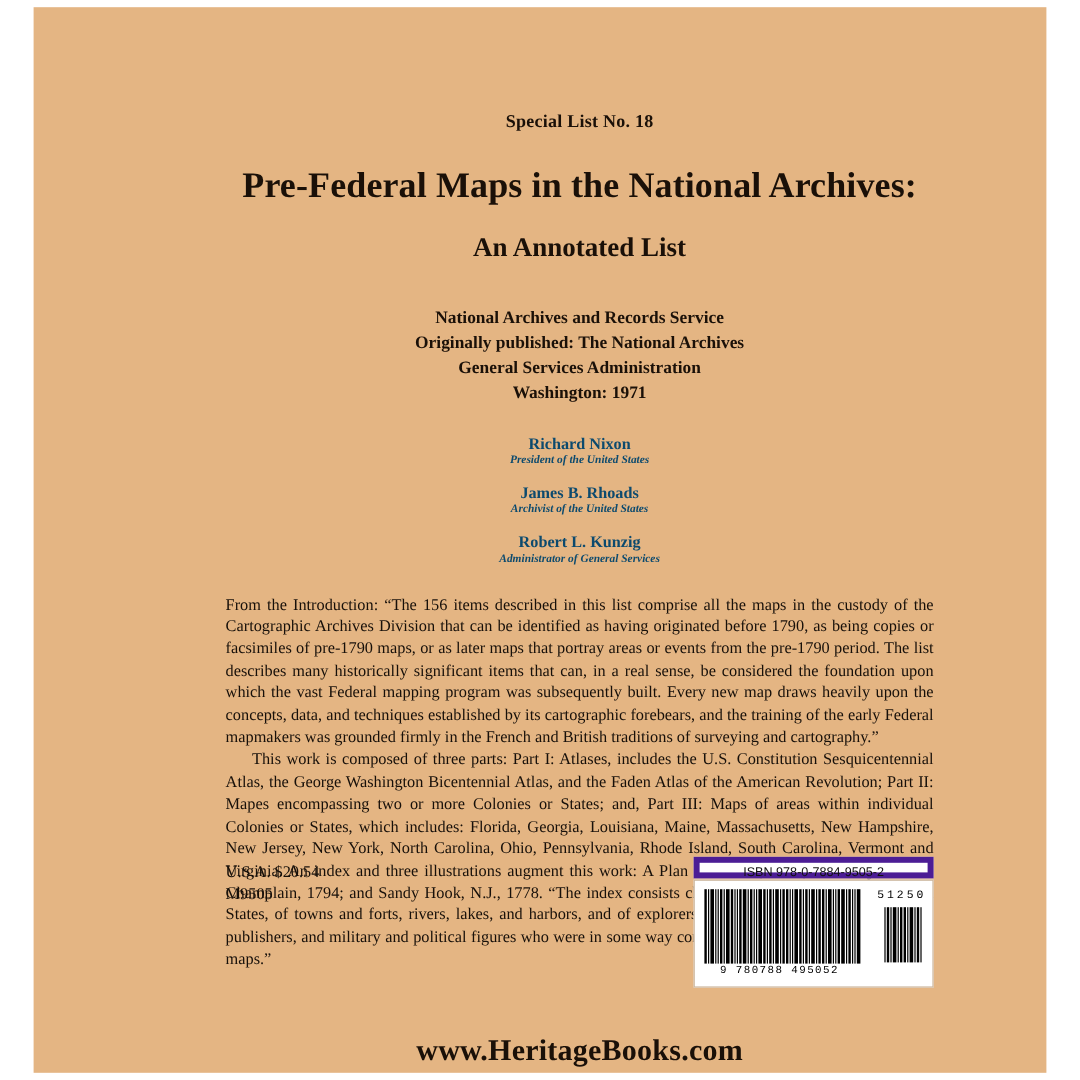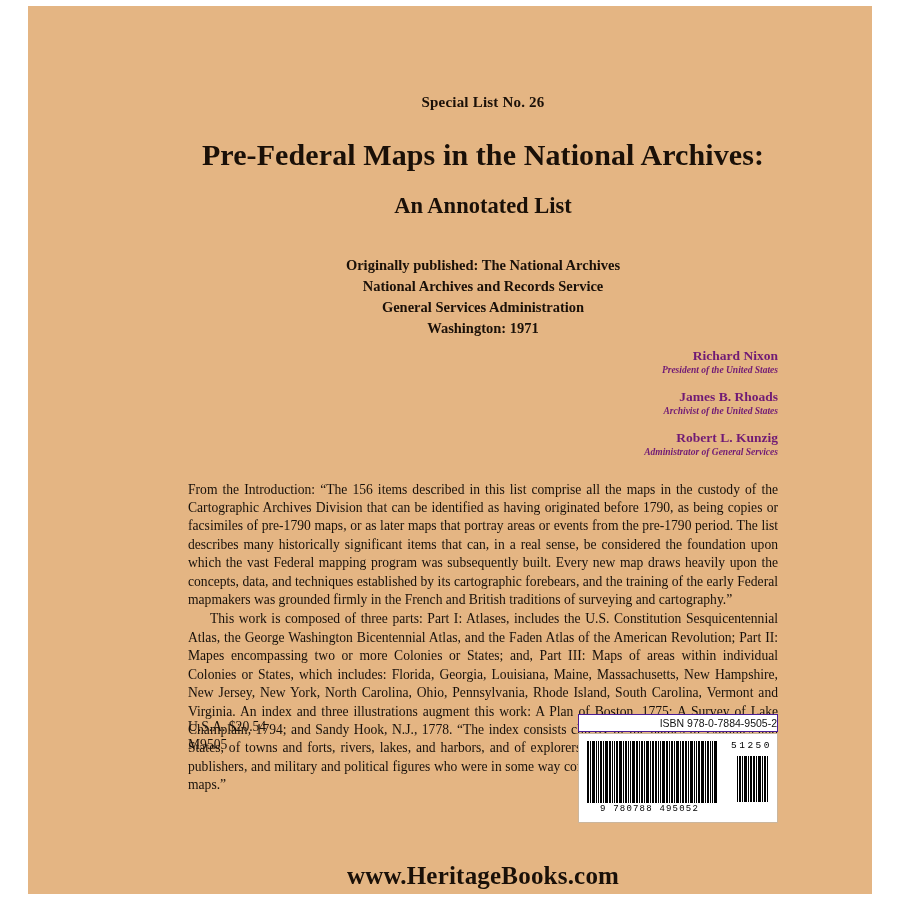--- a/index.html
+++ b/index.html
@@ -63,23 +63,23 @@
   .pub-block {
     text-align: center;
     margin-top: 36px;
     color: #1a1008;
     font-weight: bold;
     font-size: 14.5px;
     line-height: 1.46;
   }
 
   .people {
-    margin-top: 8px;
-    text-align: right;
-    color: #701a75;
+    margin-top: 22px;
+    text-align: center;
+    color: #0c4a6e;
   }
   .person {
     margin-top: 14px;
   }
   .person:first-child { margin-top: 0; }
   .person-name {
     font-weight: bold;
     font-size: 13.5px;
   }
   .person-role {
@@ -114,27 +114,27 @@
   }
 
   .barcode-wrap {
     position: absolute;
     left: 390px;
     top: 708px;
     width: 200px;
   }
   .isbn-bar {
     background: #ffffff;
-    border: 1px solid #4c1d95;
+    border: 5px solid #4c1d95;
     width: 200px;
     height: 18px;
     box-sizing: border-box;
     font-size: 10.5px;
     color: #111;
-    text-align: right;
+    text-align: center;
     line-height: 16px;
     font-family: "Liberation Sans", sans-serif;
   }
   .barcode-main {
     position: relative;
     margin-top: 1px;
     width: 200px;
     height: 90px;
     background: #ffffff;
     border: 1px solid #cbb69d;
@@ -202,30 +202,30 @@
     letter-spacing: 0.2px;
   }
 </style>
 </head>
 <body>
 
 <div id="page">
   <div class="cover">
     <div class="inner">
 
-      <div class="series-line">Special List No. 26</div>
+      <div class="series-line">Special List No. 18</div>
 
       <div class="title-block">
         <div class="title-line1">Pre-Federal Maps in the National Archives:</div>
         <div class="title-line2">An Annotated List</div>
       </div>
 
       <div class="pub-block">
+        <div>National Archives and Records Service</div>
         <div>Originally published: The National Archives</div>
-        <div>National Archives and Records Service</div>
         <div>General Services Administration</div>
         <div>Washington:  1971</div>
       </div>
 
       <div class="people">
         <div class="person">
           <div class="person-name">Richard Nixon</div>
           <div class="person-role">President of the United States</div>
         </div>
         <div class="person">

